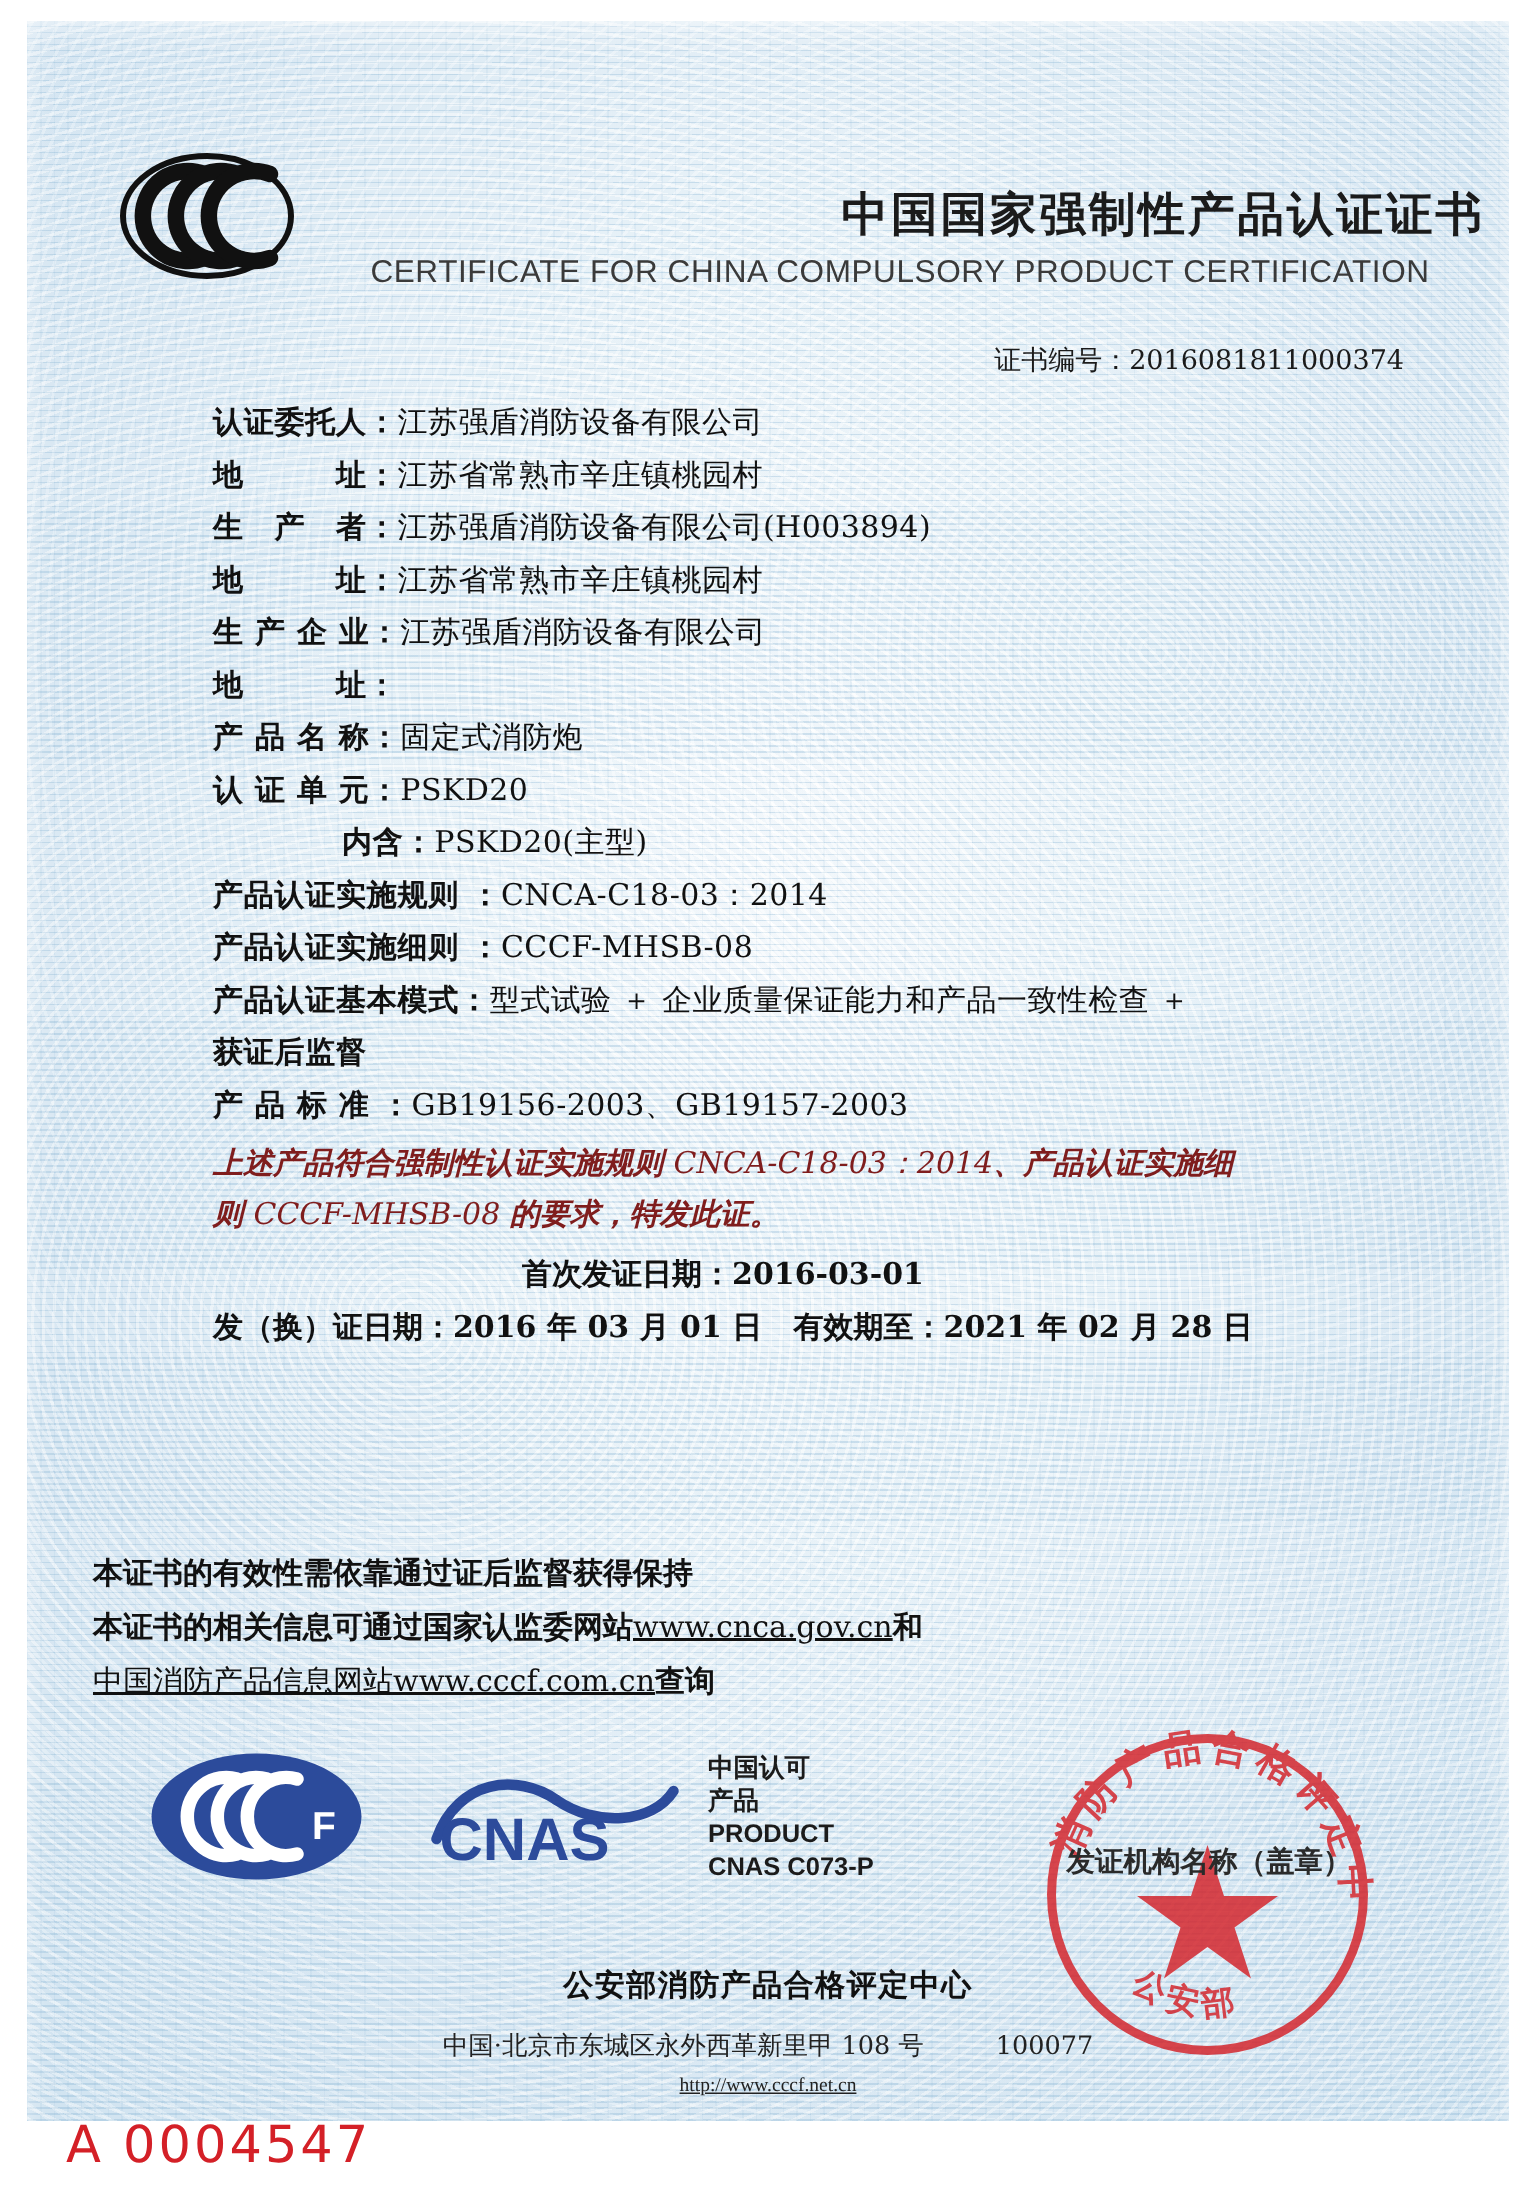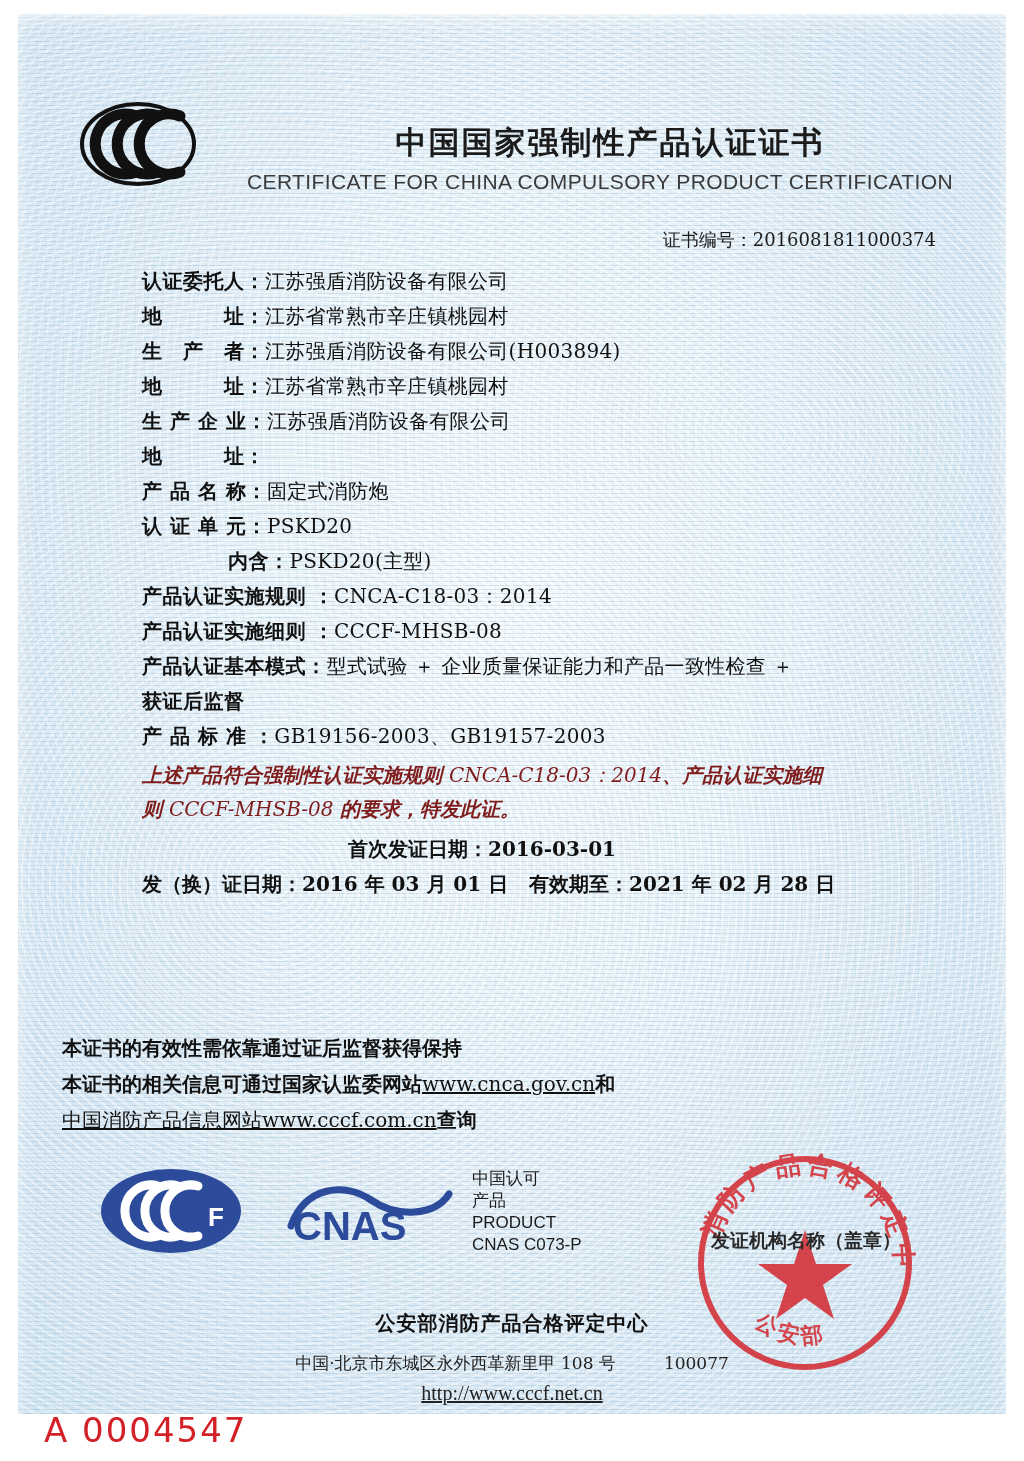--- a/index.html
+++ b/index.html
@@ -59,21 +59,21 @@
     left: 78px;
     top: 100px;
     width: 120px;
     height: 88px;
   }
   .title-cn {
     position: absolute;
     left: 230px;
     top: 122px;
     width: 760px;
-    text-align: center;
+    text-align: right;
     font-family: "DejaVu Serif", serif;
     font-size: 31px;
     font-weight: bold;
     color: #1b1b1b;
     letter-spacing: 2px;
   }
   .title-en {
     position: absolute;
     left: 200px;
     top: 170px;
@@ -180,20 +180,21 @@
     height: 74px;
   }
   .cnas-text {
     position: absolute;
     left: 472px;
     top: 1168px;
     font-family: "Liberation Sans", sans-serif;
     font-size: 17px;
     line-height: 22px;
     color: #1b1b1b;
+    font-weight: bold;
   }
   .seal {
     position: absolute;
     left: 690px;
     top: 1148px;
     width: 230px;
     height: 230px;
   }
   .seal-label {
     position: absolute;
@@ -231,21 +232,21 @@
     color: #222;
   }
   .addr .zip { margin-left: 48px; }
   .site {
     position: absolute;
     left: 62px;
     top: 1382px;
     width: 900px;
     text-align: center;
     font-family: "Liberation Serif", serif;
-    font-size: 20px;
+    font-size: 13px;
     color: #222;
     text-decoration: underline;
   }
   .serial {
     position: absolute;
     left: 44px;
     top: 1410px;
     font-family: "DejaVu Sans", sans-serif;
     font-size: 34px;
     color: #d42027;

